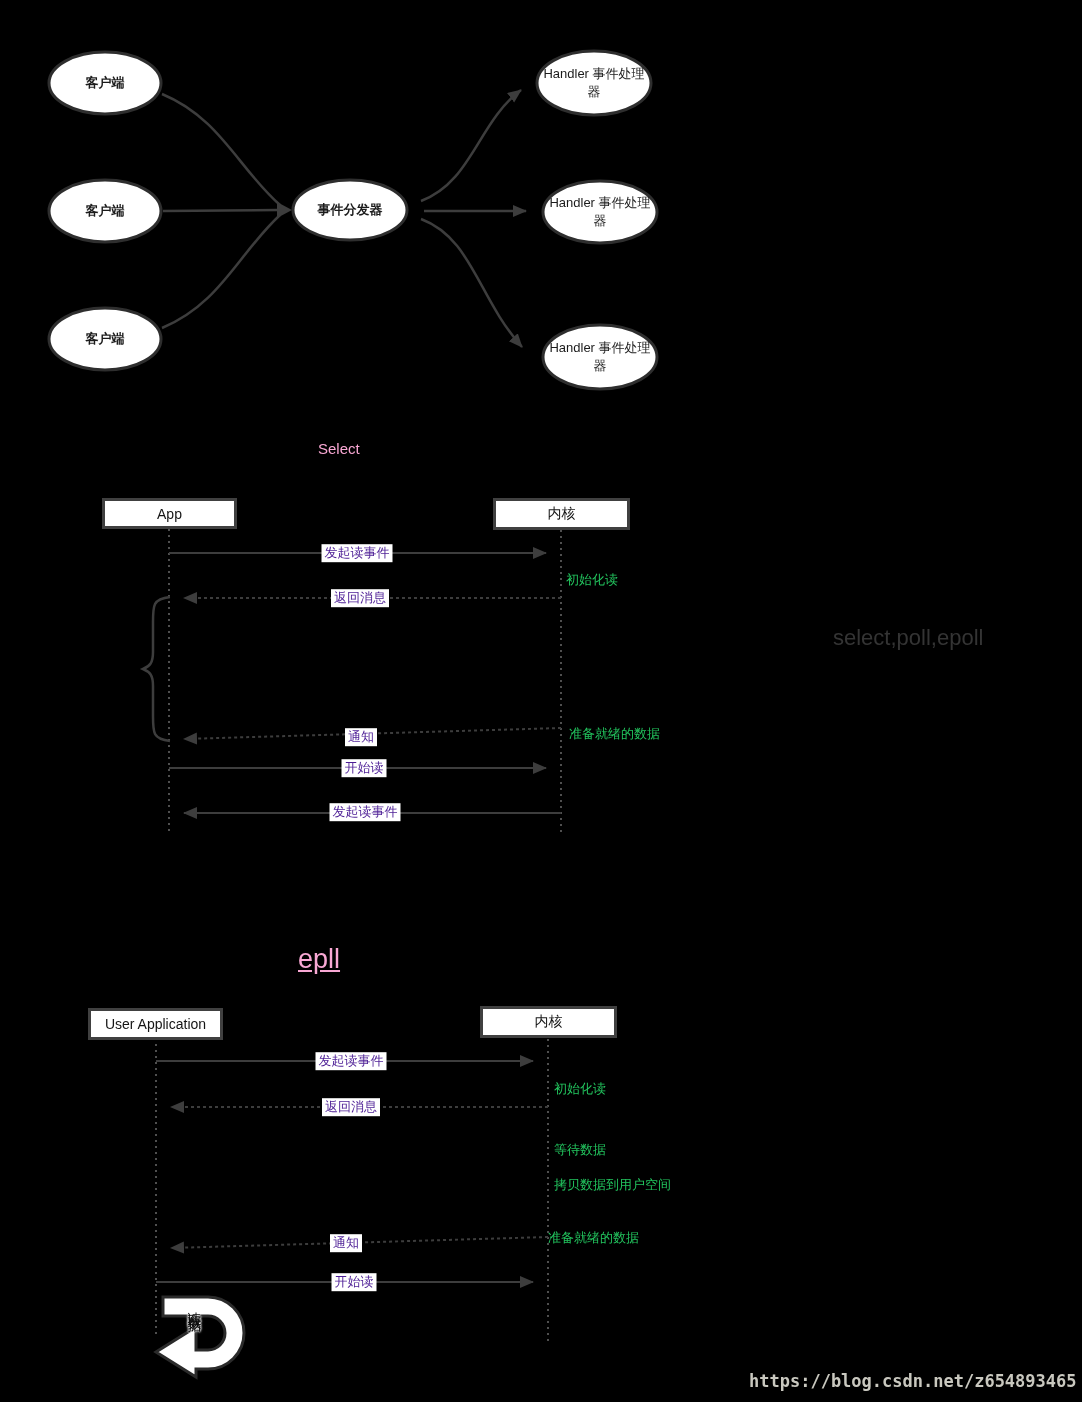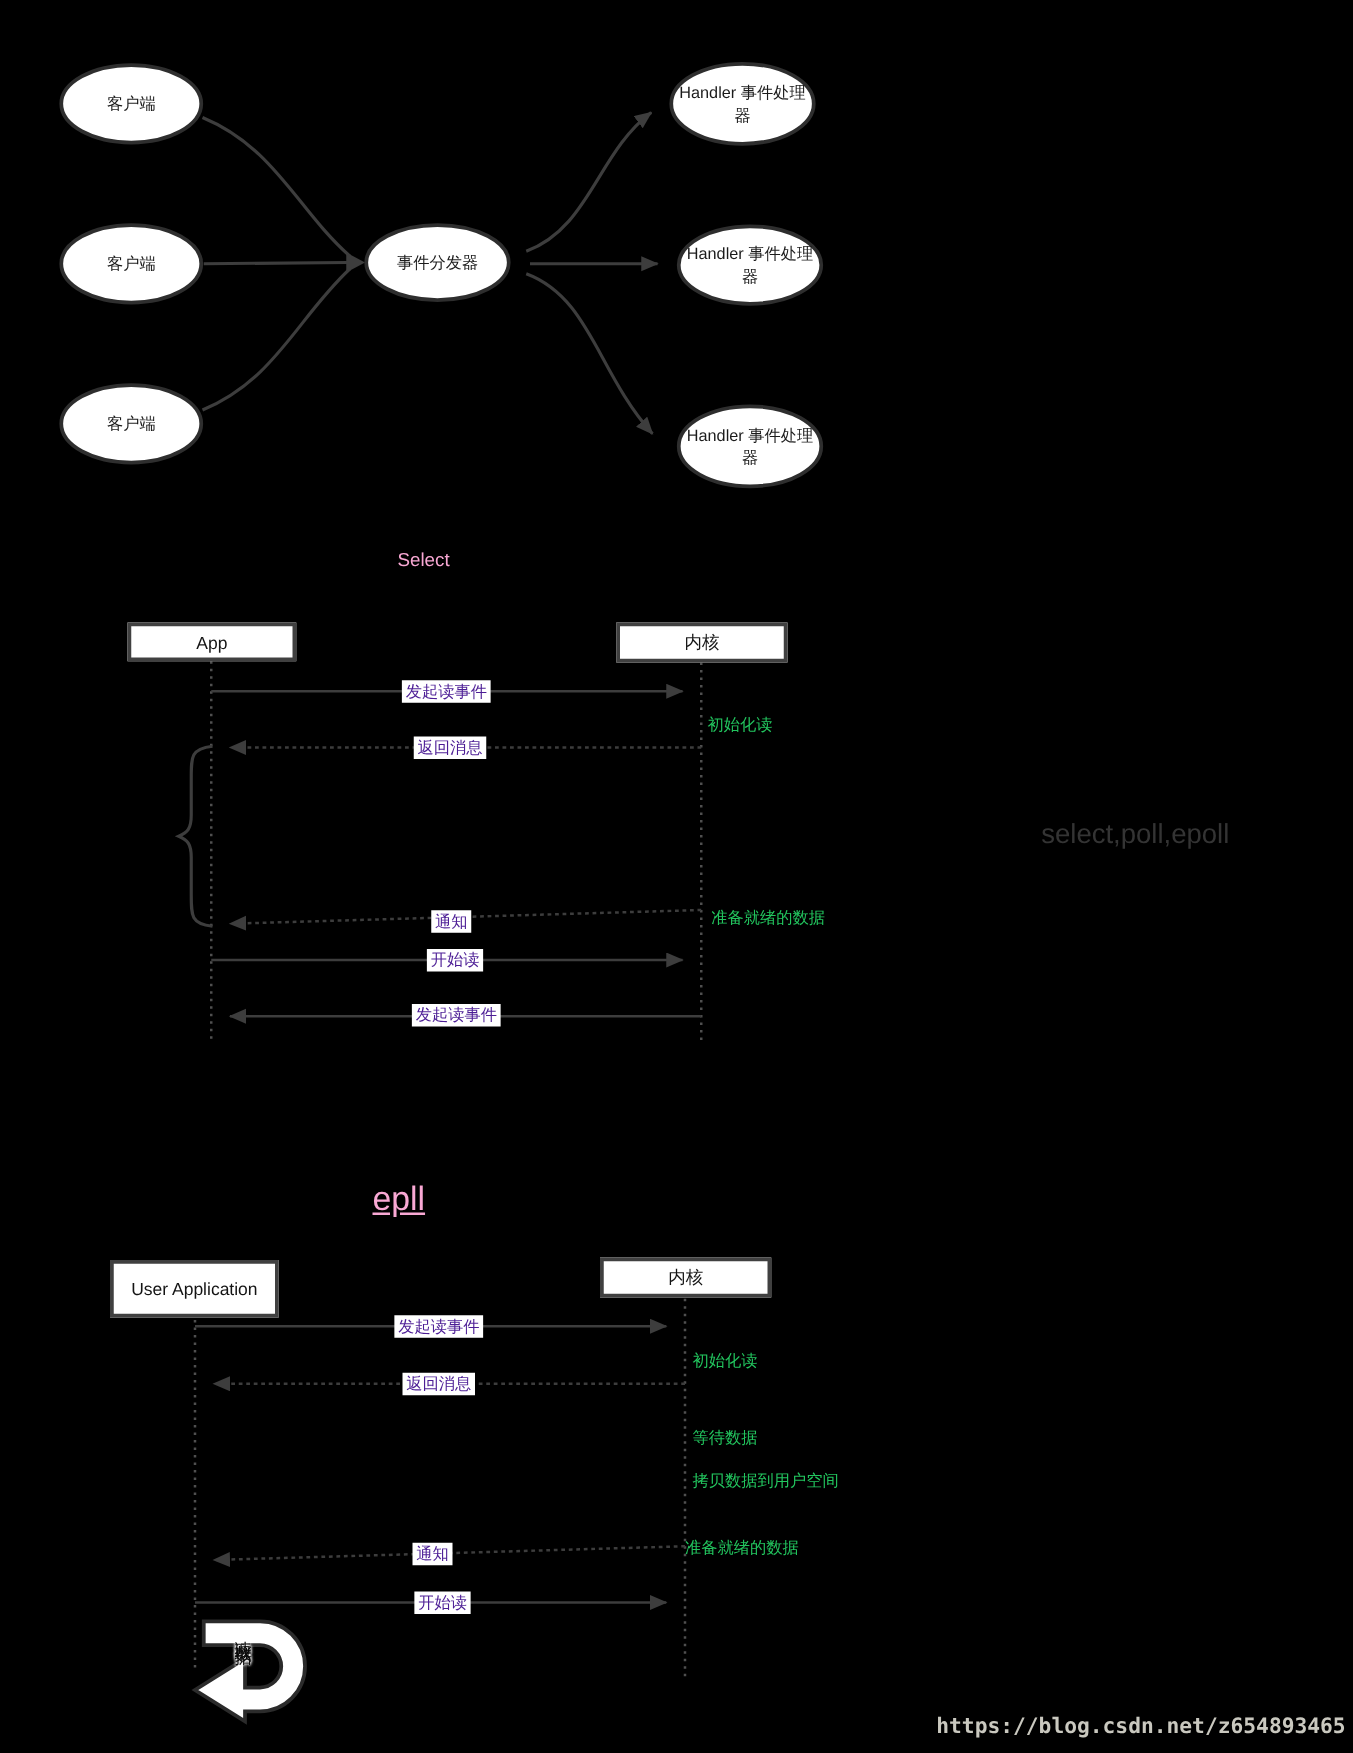--- a/index.html
+++ b/index.html
@@ -5,21 +5,21 @@
   html,body{margin:0;padding:0;background:#000;}
   #stage{
     position:relative;width:1082px;height:1402px;background:#000;overflow:hidden;
     font-family:"Liberation Sans", sans-serif;
   }
   #stage svg{position:absolute;left:0;top:0;}
   .ell-label{
     position:absolute;transform:translate(-50%,-50%);
     color:#1b1b1b;font-size:13px;text-align:center;line-height:1.35;
   }
-  .nowrap{white-space:nowrap;}
+  .nowrap{white-space:nowrap;font-weight:bold;}
   .actor-box{
     position:absolute;box-sizing:border-box;background:#fff;border:3px solid #404040;
     display:flex;align-items:center;justify-content:center;
     color:#141414;font-size:14px;white-space:nowrap;
   }
   .chip{
     position:absolute;transform:translate(-50%,-50%);
     background:#fff;color:#4c1d95;font-size:13px;line-height:1.2;
     padding:1px 3px;white-space:nowrap;
   }
@@ -112,24 +112,24 @@
   <div class="actor-box" style="left:493px;top:498px;width:137px;height:32px;">内核</div>
 
   <div class="chip" style="left:357px;top:553px;">发起读事件</div>
   <div class="note" style="left:566px;top:571px;">初始化读</div>
   <div class="chip" style="left:360px;top:598px;">返回消息</div>
   <div class="chip" style="left:361px;top:737px;">通知</div>
   <div class="note" style="left:569px;top:725px;">准备就绪的数据</div>
   <div class="chip" style="left:364px;top:768px;">开始读</div>
   <div class="chip" style="left:365px;top:812px;">发起读事件</div>
 
-  <div class="big-side-label" style="left:833px;top:654px;">select,poll,epoll</div>
+  <div class="big-side-label" style="left:833px;top:625px;">select,poll,epoll</div>
 
   <div class="diagram-title epll-title" style="left:298px;top:944px;text-decoration:underline;">epll</div>
-  <div class="actor-box" style="left:88px;top:1008px;width:135px;height:46px;">User Application</div>
+  <div class="actor-box" style="left:88px;top:1008px;width:135px;height:32px;">User Application</div>
   <div class="actor-box" style="left:480px;top:1006px;width:137px;height:32px;">内核</div>
 
   <div class="chip" style="left:351px;top:1061px;">发起读事件</div>
   <div class="note" style="left:554px;top:1080px;">初始化读</div>
   <div class="chip" style="left:351px;top:1107px;">返回消息</div>
   <div class="note" style="left:554px;top:1141px;">等待数据</div>
   <div class="note" style="left:554px;top:1176px;">拷贝数据到用户空间</div>
   <div class="note" style="left:548px;top:1229px;">准备就绪的数据</div>
   <div class="chip" style="left:346px;top:1243px;">通知</div>
   <div class="chip" style="left:354px;top:1282px;">开始读</div>

